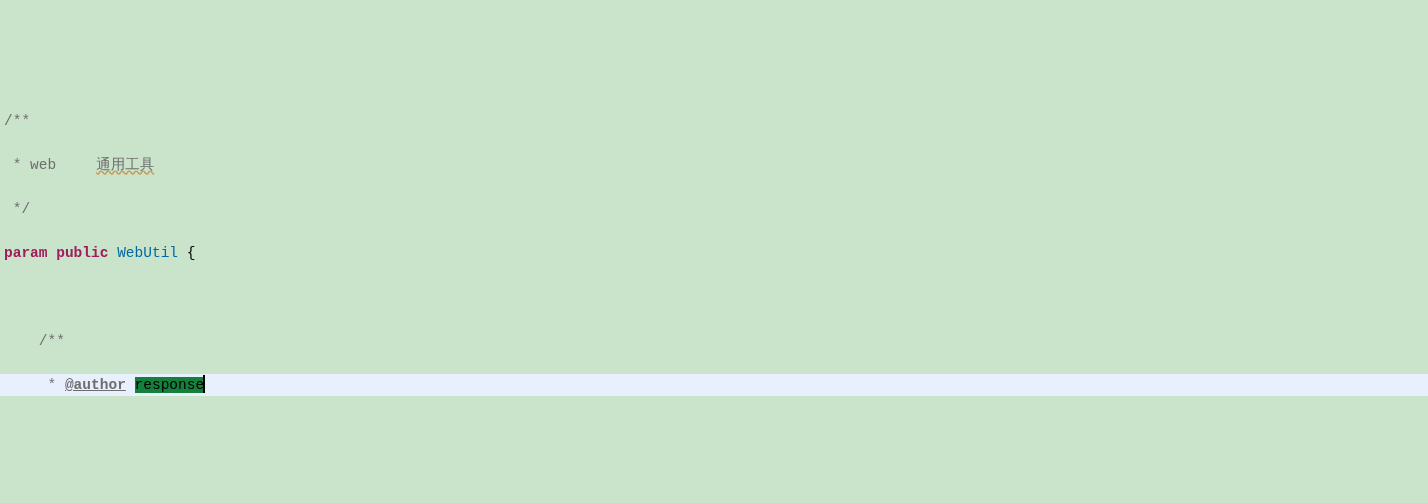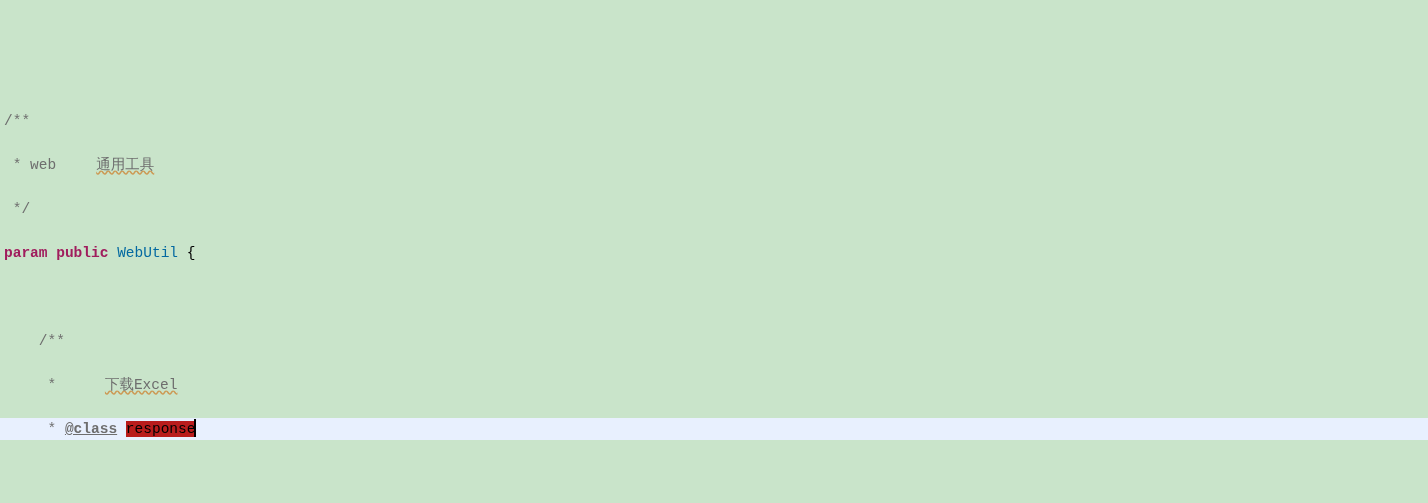--- a/index.html
+++ b/index.html
@@ -29,41 +29,40 @@
     width: 2px;
     height: 18px;
     background: #000;
     vertical-align: text-bottom;
     margin-left: -1px;
   }
   .comment { color: #6e6e6e; }
   .javadoc-tag { color: #6e6e6e; font-weight: bold; text-decoration: underline; }
   .keyword { color: #a01d5d; font-weight: bold; }
   .classname { color: #0369a1; }
-  .param-highlight { background: #b91c1c; color: #000; }
+  .param-highlight { background: #15803d; color: #000; }
   .wavy-underline {
     text-decoration: underline wavy #cc9a55;
     text-decoration-skip-ink: none;
     margin-left: 40px;
   }
 </style>
 </head>
 <body>
 
 
 
 <div class="editor">
 <div class="line"><span class="comment">/**</span></div>
 <div class="line"><span class="comment"><span> * web</span><span class="wavy-underline">通用工具</span></span></div>
 <div class="line"><span class="comment"> */</span></div>
 <div class="line"><span class="keyword">param</span> <span class="keyword">public</span> <span class="classname">WebUtil</span><span> {</span></div>
 <div class="line"> </div>
 <div class="line"><span class="comment">    /**</span></div>
-<div class="line"><span class="comment"><span>     * </span><span class="wavy-underline">下载Excel</span></span></div>
-<div class="line highlighted"><span class="comment"><span>     * </span><span class="javadoc-tag">@class</span><span> </span></span><span class="param-highlight">response</span><span class="caret"></span></div>
+<div class="line highlighted"><span class="comment"><span>     * </span><span class="javadoc-tag">@author</span><span> </span></span><span class="param-highlight">response</span><span class="caret"></span></div>
 
 
 
 
 
 
 
 
 
 

